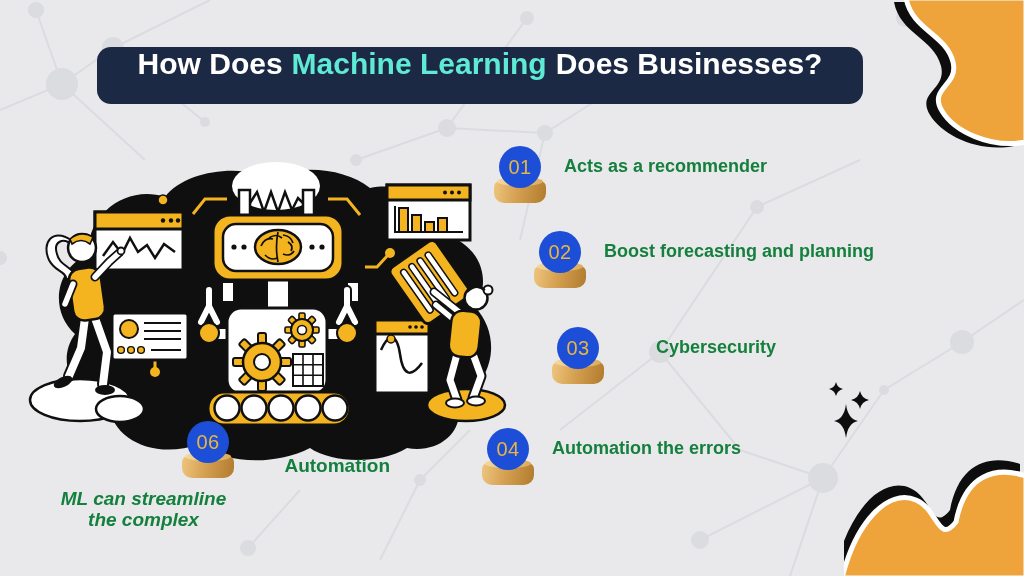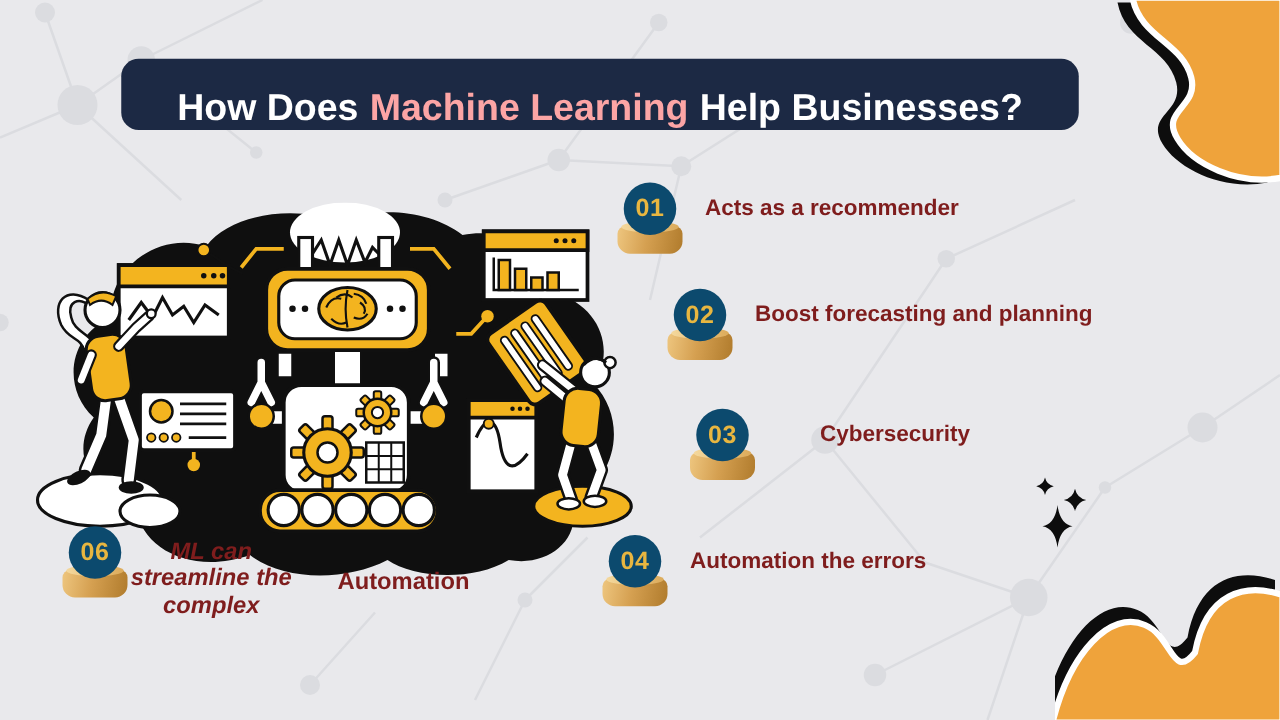--- a/index.html
+++ b/index.html
@@ -1,38 +1,38 @@
 <!DOCTYPE html>
 <html><head>
 <meta charset="utf-8">
 <style>
   html,body{margin:0;padding:0;}
   body{font-family:"Liberation Sans",sans-serif;}
   .canvas{position:relative;width:1024px;height:576px;background:#e9e9ec;overflow:hidden;}
 
   
   .banner{position:absolute;left:97px;top:47px;width:766px;height:57px;background:#1c2944;
-    border-radius:14px;display:flex;align-items:flex-end;justify-content:center;gap:9px;
+    border-radius:14px;display:flex;align-items:flex-start;justify-content:center;gap:9px;
     font-size:30px;font-weight:bold;color:#ffffff;z-index:5;}
-  .banner .hl{color:#fca5a5;}
+  .banner .hl{color:#5eead4;}
 
   
   .step{position:absolute;display:flex;z-index:5;}
   .step.row{flex-direction:row;}
-  .step.col{flex-direction:row;align-items:flex-start;}
+  .step.col{flex-direction:column;align-items:flex-end;}
   .badge-col{display:flex;flex-direction:column;align-items:center;width:56px;}
-  .badge{width:42px;height:42px;border-radius:50%;background:#0c4a6e;color:#e8b640;
-    display:flex;align-items:center;justify-content:center;font-size:20px;font-weight:bold;
+  .badge{width:42px;height:42px;border-radius:50%;background:#1d4ed8;color:#e8b640;
+    display:flex;align-items:center;justify-content:center;font-size:20px;font-weight:normal;
     z-index:2;letter-spacing:.5px;}
   .pedestal{width:52px;height:22px;margin-top:-7px;position:relative;
     background:linear-gradient(100deg,#eec67f,#d5a051 45%,#b07b2c);
     border-radius:6px 6px 10px 10px;z-index:1;}
   .pedestal::before{content:"";position:absolute;left:3px;right:3px;top:-4px;height:9px;
     border-radius:50%;background:linear-gradient(90deg,#f4d89d,#dcab5b);}
-  .label{font-weight:bold;font-size:18px;color:#7f1d1d;margin-top:10px;margin-left:16px;white-space:nowrap;}
+  .label{font-weight:bold;font-size:18px;color:#15803d;margin-top:10px;margin-left:16px;white-space:nowrap;}
   .step.col .label{margin-left:0;text-align:center;white-space:normal;line-height:1.12;font-size:19px;}
   .s1{left:492px;top:146px;}
   .s2{left:532px;top:231px;}
   .s3{left:550px;top:327px;}
   .s3 .label{margin-left:50px;}
   .s4{left:480px;top:428px;}
   .s5{left:270px;top:445px;width:120px;}
   .s6{left:50px;top:421px;width:186px;}
   .s6 .label{width:185px;font-style:italic;}
 
@@ -87,21 +87,21 @@
     <g fill="#0d0d0d">
       <path transform="translate(26,19)" d="M0,-7 Q1.3,-1.3 7,0 Q1.3,1.3 0,7 Q-1.3,1.3 -7,0 Q-1.3,-1.3 0,-7 Z"></path>
       <path transform="translate(50,30)" d="M0,-9 Q1.6,-1.6 9,0 Q1.6,1.6 0,9 Q-1.6,1.6 -9,0 Q-1.6,-1.6 0,-9 Z"></path>
       <path transform="translate(36,51)" d="M0,-17 Q1.9,-1.9 12,0 Q1.9,1.9 0,17 Q-1.9,1.9 -12,0 Q-1.9,-1.9 0,-17 Z"></path>
     </g>
   </svg>
 
   <div class="banner">
     <span>How Does</span>
     <span class="hl">Machine Learning</span>
-    <span>Help Businesses?</span>
+    <span>Does Businesses?</span>
   </div>
 
   <svg class="layer" style="left:25px;top:162px;" width="490" height="320" viewBox="0 0 490 320" aria-hidden="true">
 
     <path fill="#0f0f0f" d="M140,35 C160,8 215,2 245,16 C275,2 320,6 345,26 C385,18 420,45 418,72
          C455,82 468,118 450,145 C478,175 468,222 432,238 C442,268 415,292 382,286
          C352,304 305,300 285,286 C250,304 200,302 175,282 C130,298 88,278 84,244
          C48,236 30,200 50,172 C24,148 30,106 64,92 C60,55 100,22 140,35 Z"></path>
 
     <ellipse cx="251" cy="24" rx="44" ry="24" fill="#ffffff"></ellipse>

